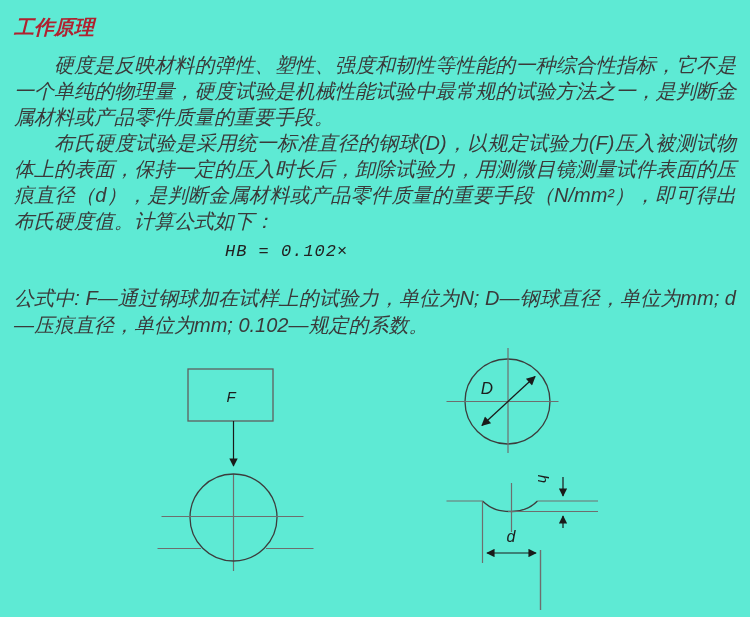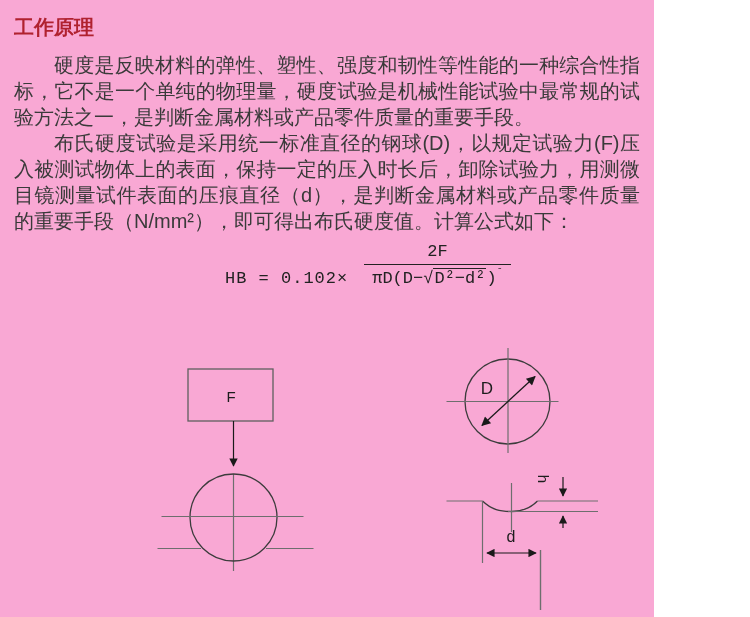--- a/index.html
+++ b/index.html
@@ -1,20 +1,21 @@
 <!DOCTYPE html>
 <html><head>
 <meta charset="utf-8">
 <style>
   html,body { margin:0; padding:0; background:#fff; }
   .page {
-    position:relative; width:654px; height:617px; overflow:hidden;
-    background:#f9a8d4;
+    position:relative; width:750px; height:617px; overflow:hidden;
+    background:#5eead4;
     font-family:"Liberation Sans", sans-serif;
     color:#3a3a3a;
+    font-style:italic;
   }
   .title {
     margin:14px 0 0 14px; font-size:20px; font-weight:bold;
     color:#b0212f; line-height:26px;
   }
   .para {
     margin:0 14px; font-size:20px; line-height:26px; color:#3a3a3a;
     text-align:justify;
   }
   .para.first { margin-top:12px; }
@@ -41,26 +42,23 @@
 <div class="page">
 
   <h1 class="title">工作原理</h1>
 
   <p class="para first indent">硬度是反映材料的弹性、塑性、强度和韧性等性能的一种综合性指标，它不是一个单纯的物理量，硬度试验是机械性能试验中最常规的试验方法之一，是判断金属材料或产品零件质量的重要手段。</p>
 
   <p class="para indent">布氏硬度试验是采用统一标准直径的钢球(D)，以规定试验力(F)压入被测试物体上的表面，保持一定的压入时长后，卸除试验力，用测微目镜测量试件表面的压痕直径（d），是判断金属材料或产品零件质量的重要手段（N/mm²），即可得出布氏硬度值。计算公式如下：</p>
 
   <div class="formula">
     <span class="lhs">HB = 0.102×</span>
-    <span class="frac">
-      <span class="num">2F</span>
-      <span class="den"><span>πD(D−</span><span>√</span><span class="sqrt-body">D²−d²</span><span>)</span><sup>ˉ</sup></span>
-    </span>
   </div>
 
+  <p class="para legend">公式中: F—通过钢球加在试样上的试验力，单位为N; D—钢球直径，单位为mm; d—压痕直径，单位为mm; 0.102—规定的系数。</p>
 
   <div class="diagram-layer">
     <svg width="750" height="277" viewBox="0 0 750 277">
       <defs>
         <marker id="ah" viewBox="0 0 10 10" refX="9" refY="5" markerWidth="9" markerHeight="7" orient="auto-start-reverse">
           <path d="M0,0 L10,5 L0,10 z" fill="#1a1a1a"></path>
         </marker>
       </defs>
 
       <g>

